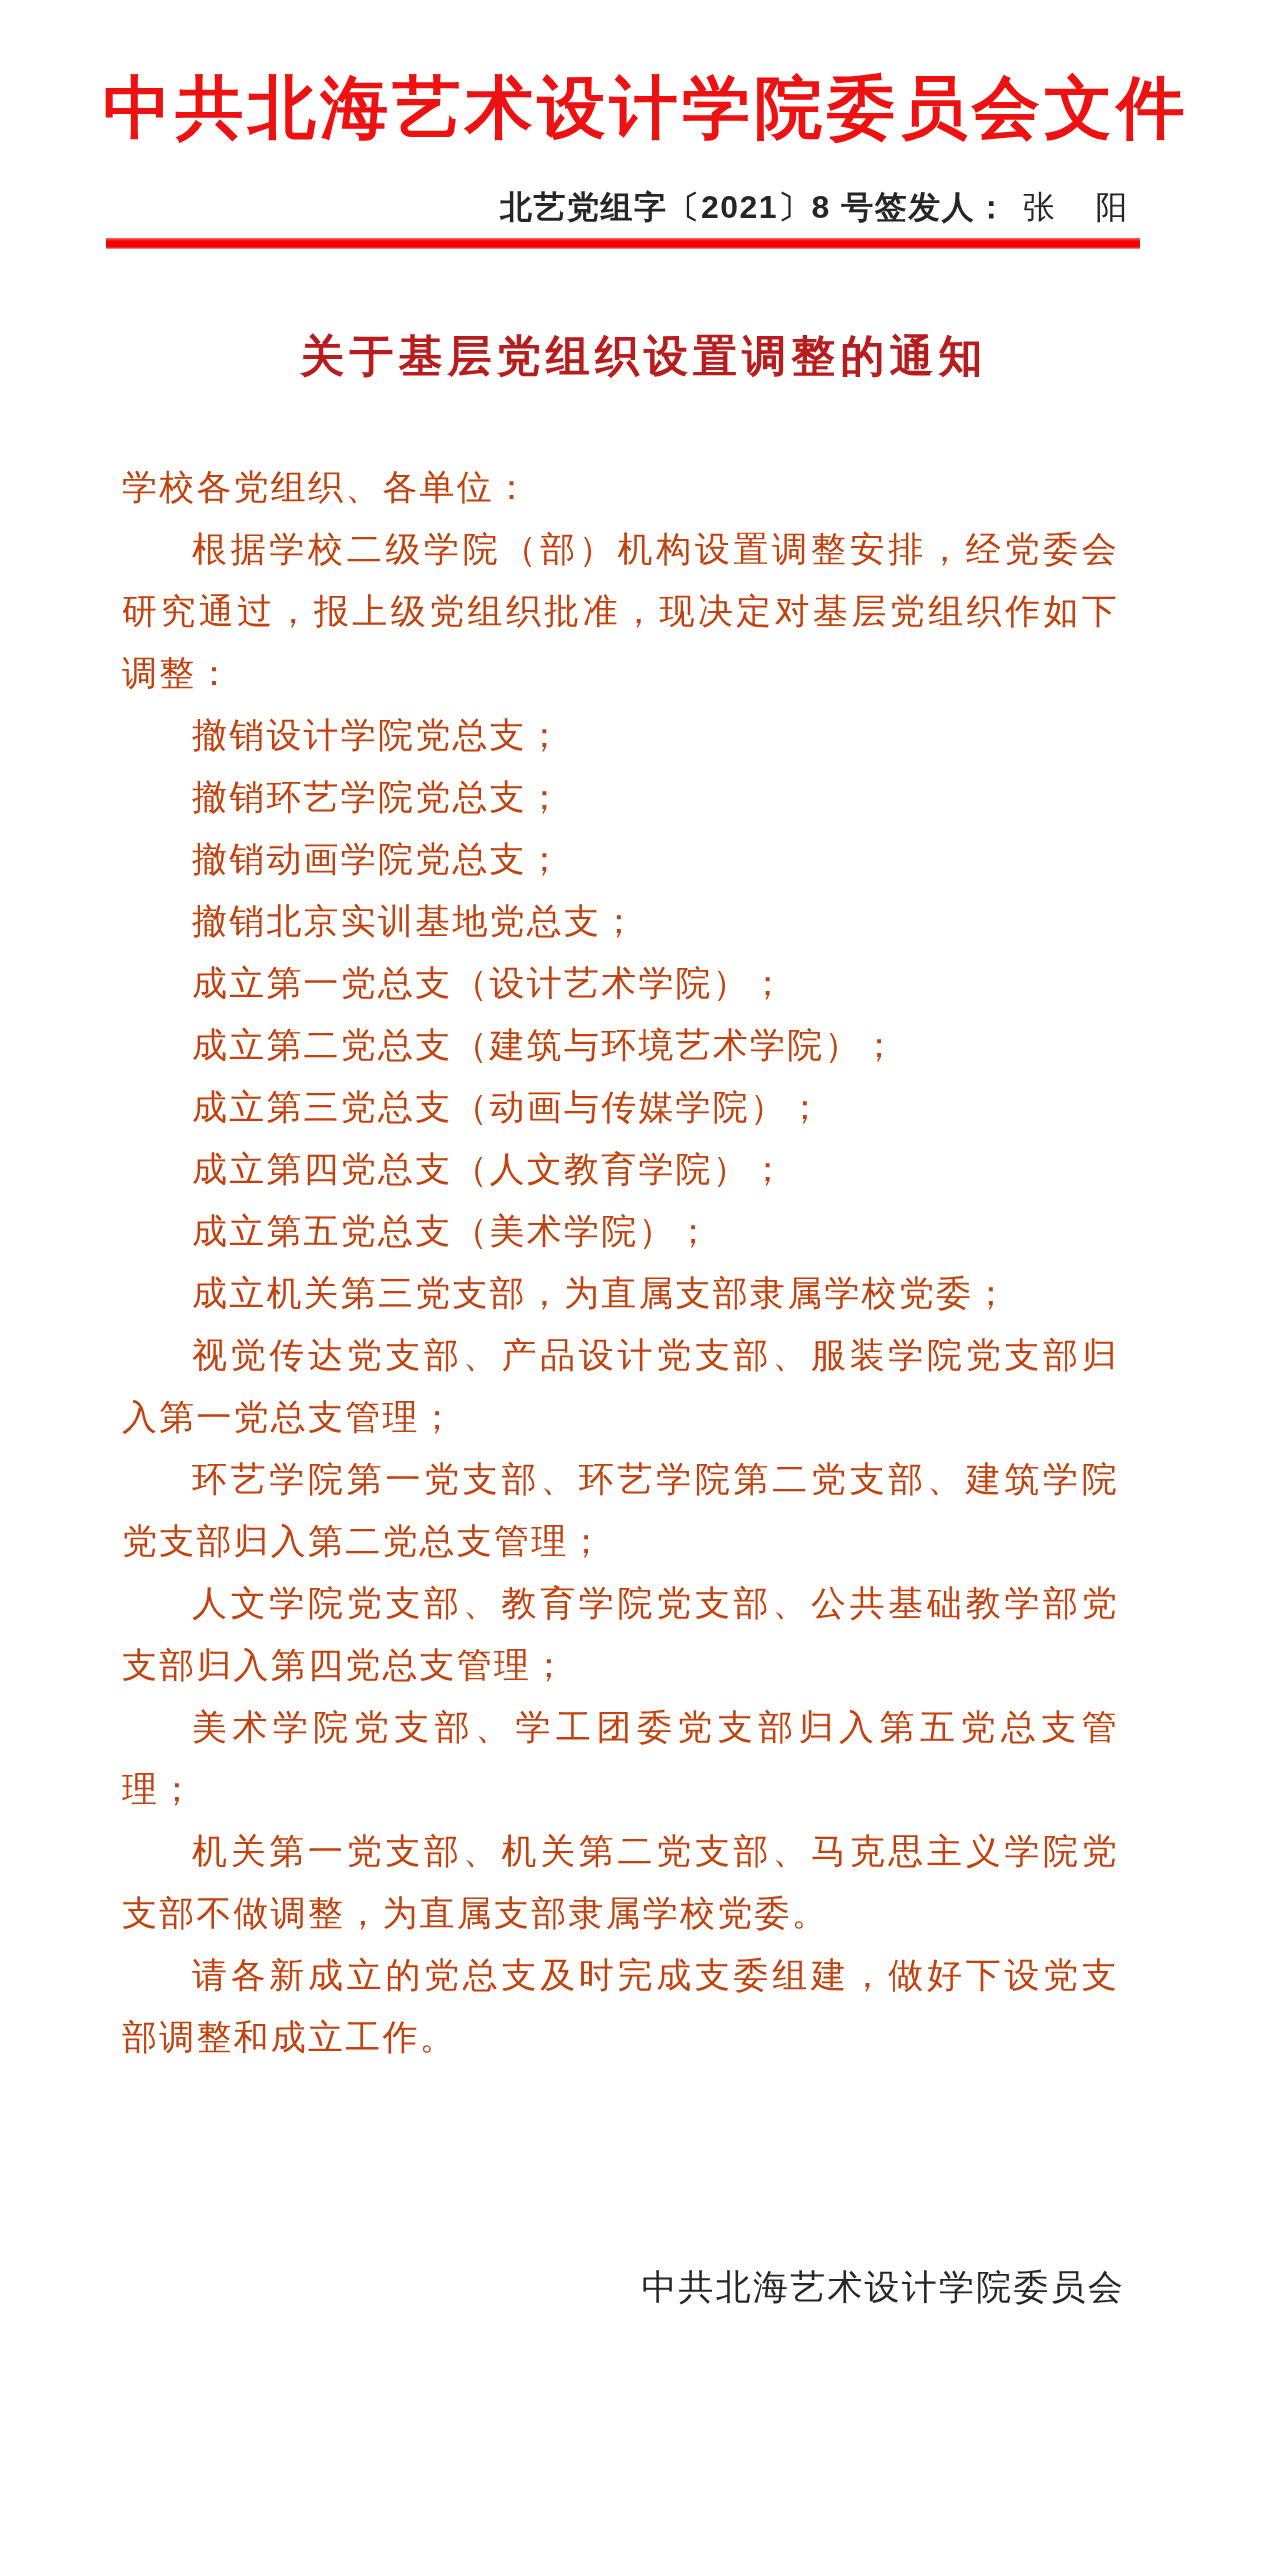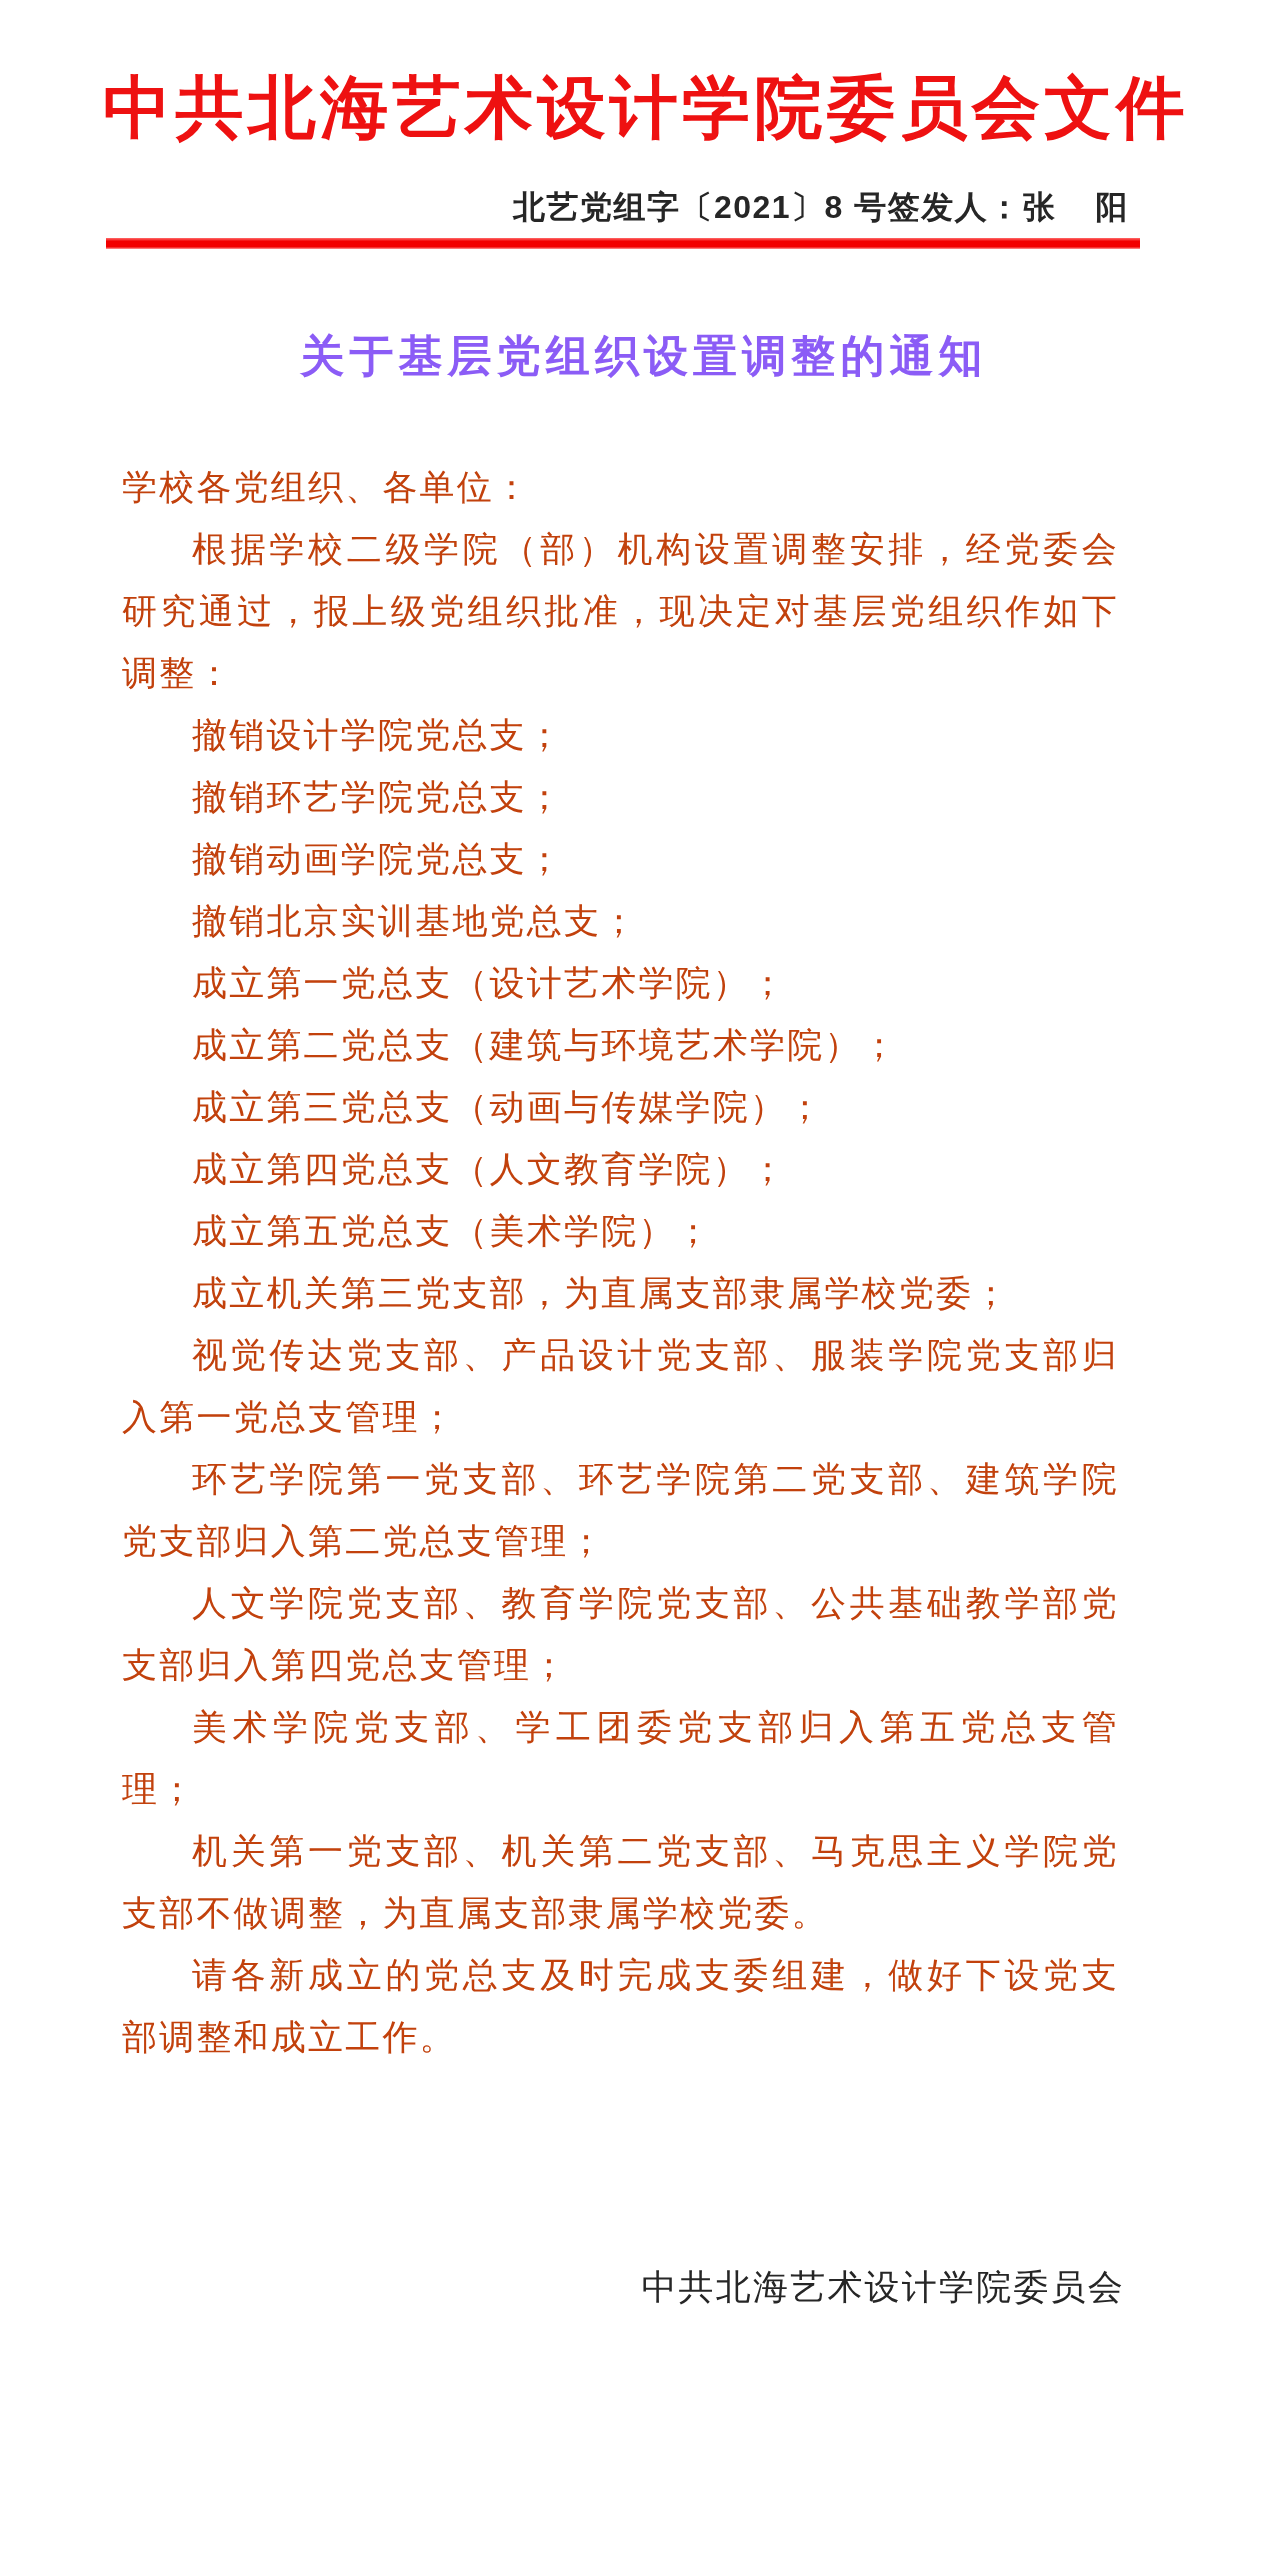--- a/index.html
+++ b/index.html
@@ -35,41 +35,41 @@
     align-items: baseline;
     margin: 43px 156px 0 131px;
     font-size: 32px;
     line-height: 38px;
   }
   .doc-number { font-weight: bold; letter-spacing: 1.5px; }
   .issuer { display: flex; align-items: baseline; }
   .issuer-label { font-weight: bold; letter-spacing: 1.5px; }
   .issuer-name {
     font-family: "Liberation Serif", "DejaVu Serif", serif;
-    font-weight: bold;
+    font-weight: normal;
     letter-spacing: 4.4px;
-    margin-left: 1px;
+    margin-left: 14px;
   }
 
   
   .red-rule {
     height: 11px;
     margin: 11.7px 148px 0 106px;
     background: linear-gradient(180deg, #ff6b6b 0%, #f20000 30%, #f20000 80%, #ff9c9c 100%);
   }
 
   
   .doc-title {
     margin: 82px 110px 0;
     text-align: center;
     font-size: 44px;
     line-height: 50px;
     font-weight: bold;
     letter-spacing: 5.1px;
-    color: #8b5cf6;
+    color: #b91c1c;
     white-space: nowrap;
   }
 
   
   .body-text {
     margin: 75px 169px 0 122px;
     font-size: 35px;
     line-height: 62px;
     letter-spacing: 2.2px;
     text-align: justify;

